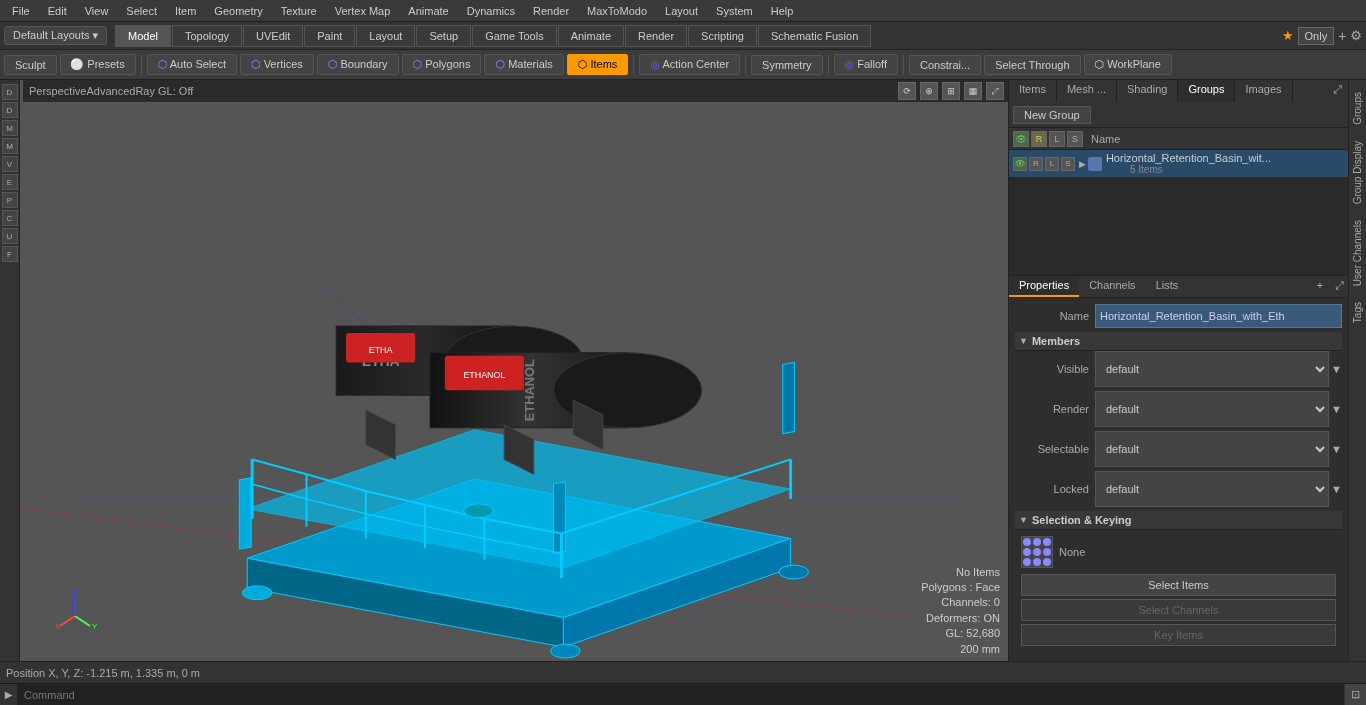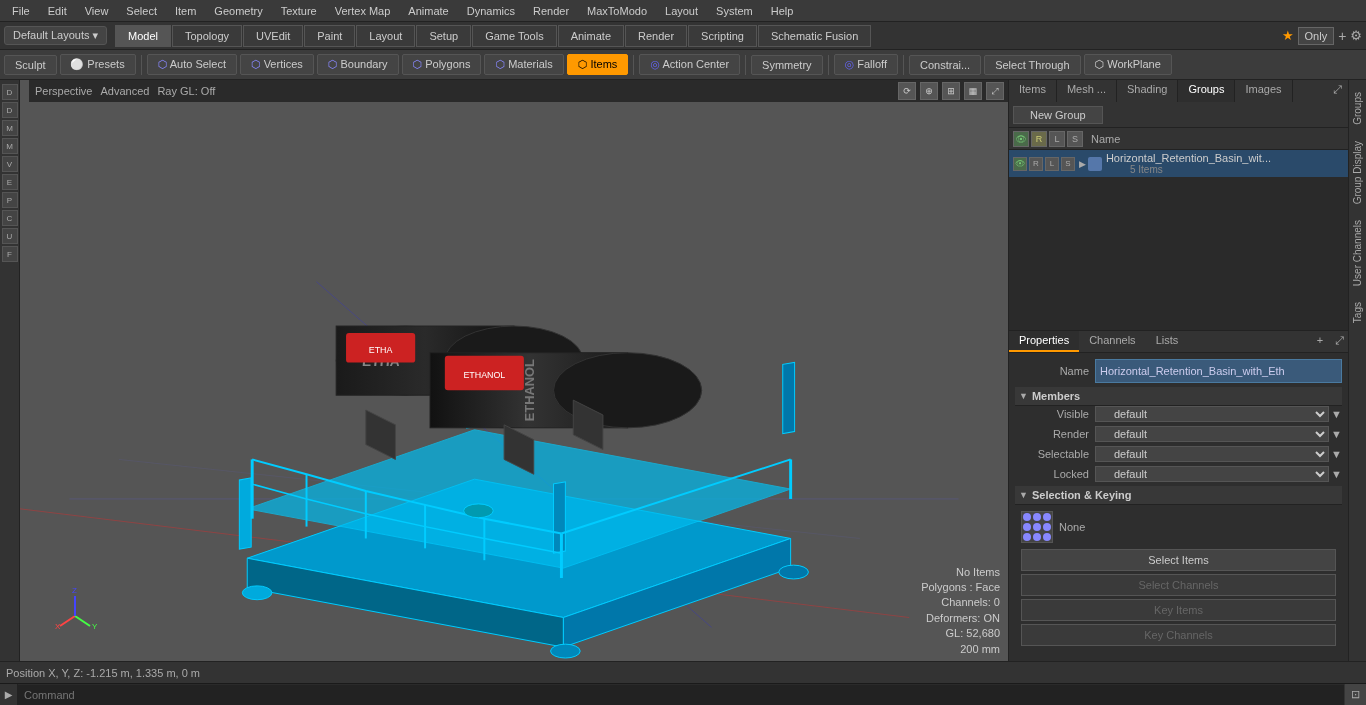--- a/index.html
+++ b/index.html
@@ -29,21 +29,21 @@
     #main-content { display: flex; height: calc(705px - 22px - 28px - 30px - 22px - 22px); }
 
     
     #left-toolbar { width: 20px; background: #333; border-right: 1px solid #222; display: flex; flex-direction: column; align-items: center; padding: 4px 0; gap: 2px; }
     .lt-btn { width: 16px; height: 16px; background: #444; border: 1px solid #555; color: #aaa; font-size: 8px; cursor: pointer; display: flex; align-items: center; justify-content: center; }
 
     
     #viewport { flex: 1; position: relative; background: #555; overflow: hidden; }
 
     
-    #vp-top-bar { position: absolute; top: 0; left: 9px; right: 0; height: 22px; background: rgba(0,0,0,0.5); display: flex; align-items: center; padding: 0 6px; gap: 8px; }
+    #vp-top-bar { position: absolute; top: 0; left: 3px; right: 0; height: 22px; background: rgba(0,0,0,0.5); display: flex; align-items: center; padding: 0 6px; }
     .vp-info { color: #aaa; font-size: 11px; }
     #vp-top-right { position: absolute; top: 2px; right: 4px; display: flex; gap: 4px; }
     .vp-icon-btn { width: 18px; height: 18px; background: #555; border: 1px solid #666; color: #ccc; font-size: 9px; cursor: pointer; display: flex; align-items: center; justify-content: center; }
 
     
     #vp-bottom-info { position: absolute; bottom: 0; right: 0; padding: 4px 8px; text-align: right; }
     #vp-bottom-info div { color: #ccc; font-size: 11px; line-height: 1.4; }
     #vp-no-items { color: #f90; }
 
     
@@ -54,21 +54,21 @@
 
     
     #rp-tabs { display: flex; height: 22px; background: #333; }
     .rp-tab { padding: 3px 10px; font-size: 11px; color: #aaa; cursor: pointer; border-right: 1px solid #222; }
     .rp-tab.active { background: #2e2e2e; color: #fff; }
     #rp-tab-actions { margin-left: auto; display: flex; }
 
     
     #groups-panel { flex: 1; overflow: hidden; display: flex; flex-direction: column; }
     #groups-toolbar { display: flex; align-items: center; height: 26px; background: #333; padding: 0 4px; gap: 4px; border-bottom: 1px solid #222; }
-    .grp-btn { padding: 2px 16px; background: #444; border: 1px solid #555; color: #ccc; font-size: 11px; cursor: pointer; }
+    .grp-btn { padding: 2px 10px; background: #444; border: 1px solid #555; color: #ccc; font-size: 11px; cursor: pointer; }
 
     
     #groups-list-header { display: flex; align-items: center; height: 22px; background: #333; border-bottom: 1px solid #222; padding: 0 4px; }
     .col-header { font-size: 11px; color: #aaa; }
 
     
     .icon-toggle { width: 16px; height: 16px; background: #555; border: 1px solid #666; display: inline-flex; align-items: center; justify-content: center; font-size: 9px; cursor: pointer; color: #aaa; }
     .icon-eye { background: #4a6a4a; color: #7c7; }
     .icon-render { background: #6a6a4a; color: #cc7; }
 
@@ -83,21 +83,21 @@
     #props-panel { border-top: 1px solid #222; display: flex; flex-direction: column; }
     #props-tabs { display: flex; height: 22px; background: #333; border-bottom: 1px solid #222; }
     .props-tab { padding: 3px 10px; font-size: 11px; color: #aaa; cursor: pointer; }
     .props-tab.active { background: #2e2e2e; color: #fff; border-bottom: 2px solid #f90; }
     .props-add { margin-left: auto; padding: 3px 8px; font-size: 11px; color: #aaa; cursor: pointer; }
 
     #props-content { padding: 6px; }
     .prop-row { display: flex; align-items: center; margin-bottom: 4px; }
     .prop-label { width: 80px; font-size: 11px; color: #aaa; text-align: right; padding-right: 6px; }
     .prop-input { flex: 1; height: 24px; background: #444; border: 1px solid #555; color: #ccc; font-size: 11px; padding: 0 4px; }
-    .prop-select { flex: 1; height: 16px; background: #444; border: 1px solid #555; color: #ccc; font-size: 11px; padding: 0 14px; }
+    .prop-select { flex: 1; height: 36px; background: #444; border: 1px solid #555; color: #ccc; font-size: 11px; padding: 0 6px; }
 
     
     .section-header { display: flex; align-items: center; padding: 3px 4px; background: #383838; border-bottom: 1px solid #222; cursor: pointer; }
     .section-arrow { margin-right: 4px; font-size: 9px; color: #aaa; }
     .section-title { font-size: 11px; color: #ccc; font-weight: bold; }
 
     
     #sel-keying { padding: 6px; }
     .sel-icon-row { display: flex; align-items: center; gap: 6px; margin-bottom: 6px; }
     .sel-icon { width: 32px; height: 32px; background: #444; border: 1px solid #555; display: flex; align-items: center; justify-content: center; }
@@ -472,21 +472,20 @@
                 <div class="sel-dot" style="background:#88f;"></div>
                 <div class="sel-dot" style="background:#88f;"></div>
                 <div class="sel-dot" style="background:#88f;"></div>
               </div>
             </div>
             <span class="sel-none-label">None</span>
           </div>
           <button class="sel-btn">Select Items</button>
           <button class="sel-btn disabled">Select Channels</button>
           <button class="sel-btn disabled">Key Items</button>
-          <button class="sel-btn disabled">Key Channels</button>
         </div>
       </div>
     </div>
   </div>
 
   <div id="far-right">
     <div class="vert-tab">Groups</div>
     <div class="vert-tab">Group Display</div>
     <div class="vert-tab">User Channels</div>
     <div class="vert-tab">Tags</div>

